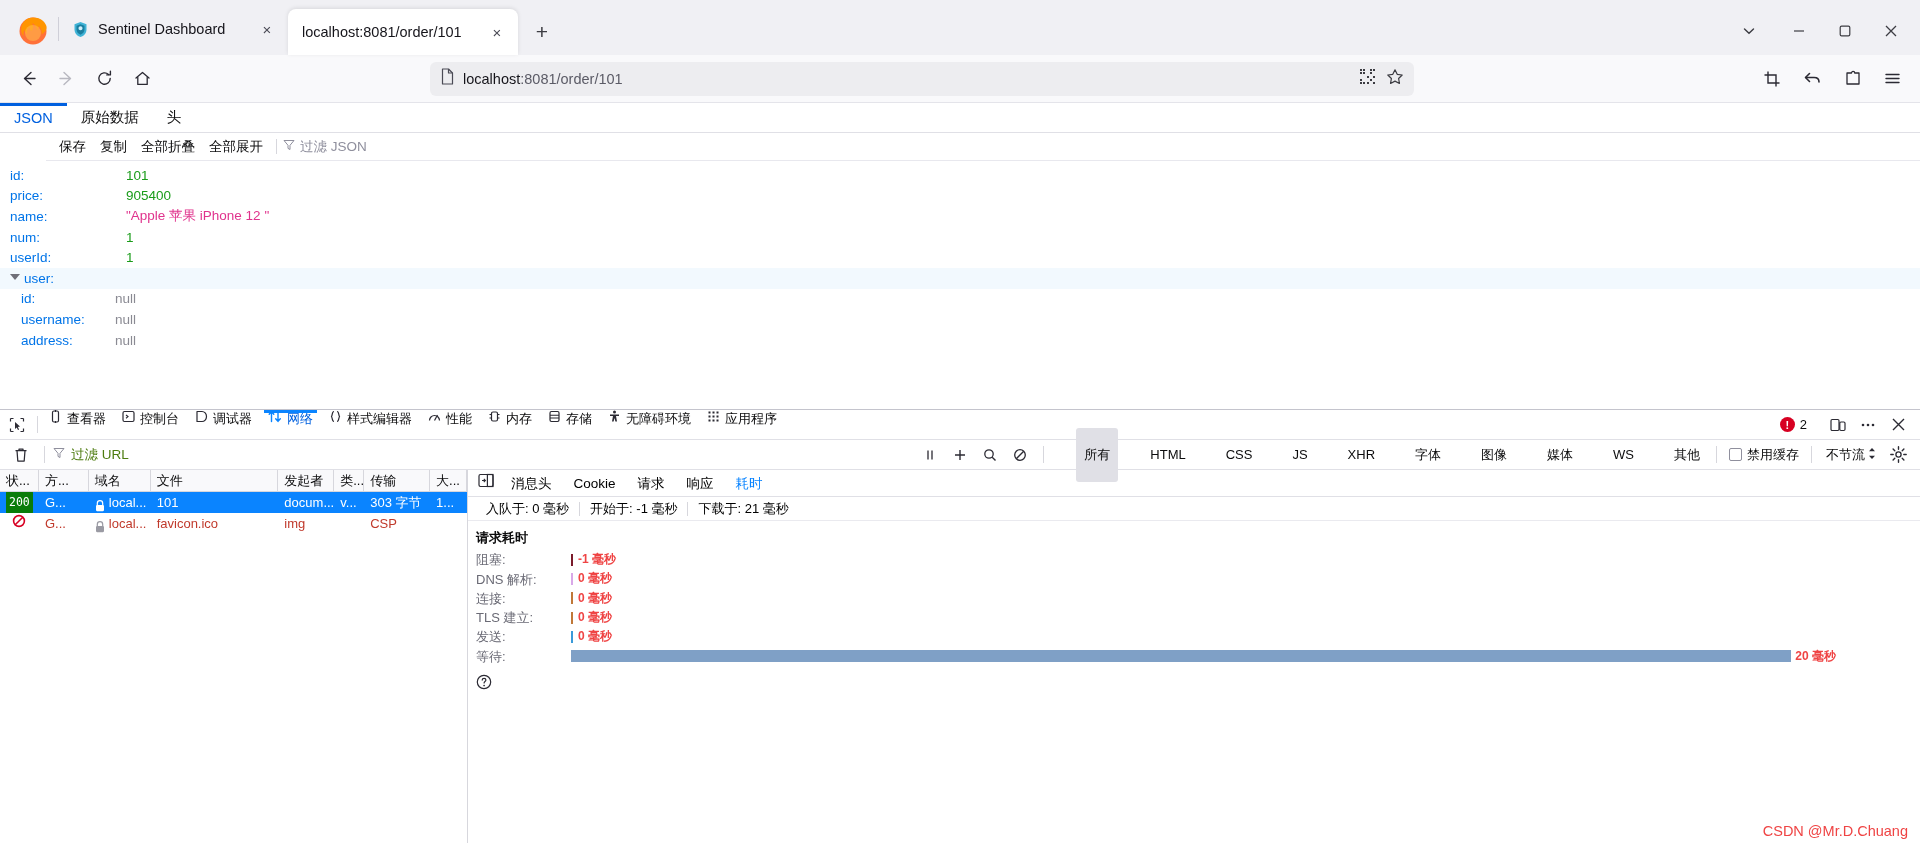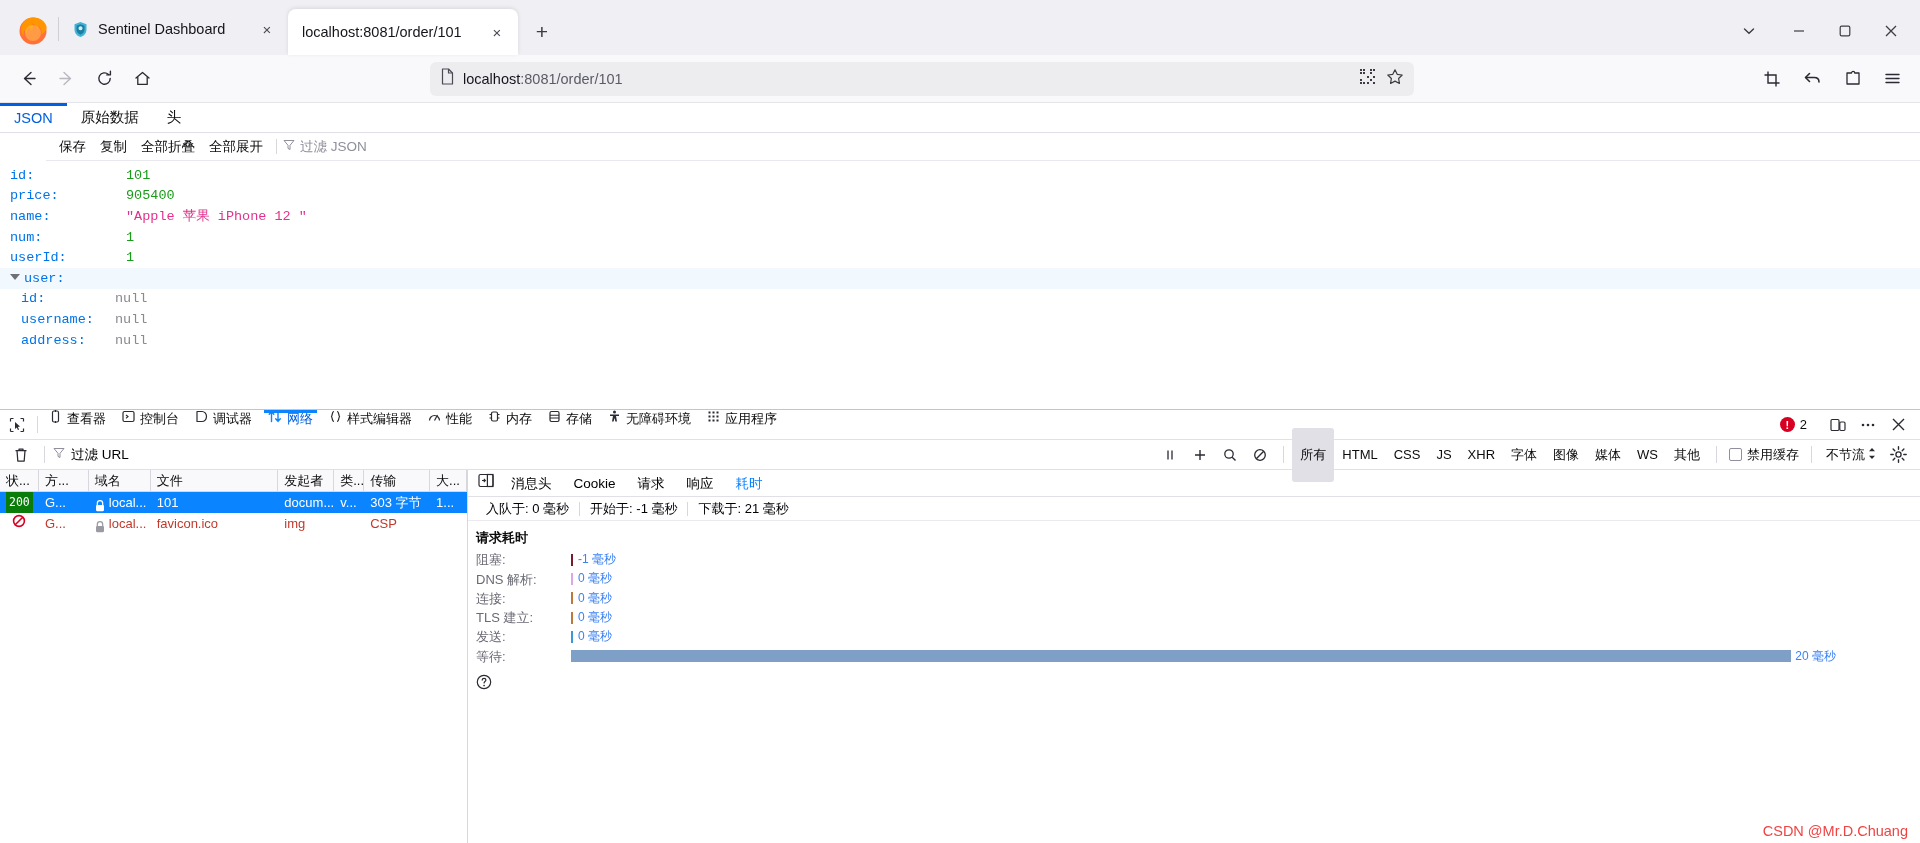--- a/index.html
+++ b/index.html
@@ -85,21 +85,21 @@
   .json-tab.active:after {
     content:""; position:absolute; left:0; right:0; top:0; height:3px; background:#0060df;
   }
   .json-toolbar {
     height: 28px; display: flex; align-items: center; gap: 0; border-bottom: 1px solid #e8e8ee;
     background: #fff; font-size: 13.5px; color: #0c0c0d; padding-left: 6px; margin-left: 46px;
   }
   .json-toolbar .tb { padding: 0 7px; }
   .json-toolbar .sep { width: 1px; height: 15px; background: #d7d7dd; margin: 0 6px; }
   .json-filter { display: flex; align-items: center; gap: 5px; color: #8f8f9d; }
-  .json-body { flex: 1 1 auto; padding-top: 4px; font-family: Liberation Mono, monospace; font-size: 13.5px; overflow: hidden; }
+  .json-body { flex: 1 1 auto; padding-top: 4px; font-family: Liberation Sans, sans-serif; font-size: 13.5px; overflow: hidden; }
   .jrow { height: 20.6px; display: flex; align-items: center; padding-left: 10px; }
   .jrow.obj { background: #f2f9fe; }
   .jkey { color: #0074e8; width: 116px; display: inline-block; flex: 0 0 auto; }
   .jkey.n1 { padding-left: 11px; width: 105px; }
   .jval.num { color: #1a9c1a; }
   .jval.str { color: #e0338d; }
   .jval.null { color: #8a8a93; }
   .twisty {
     width: 10px; height: 10px; margin-right: 4px; flex: 0 0 auto;
     border-left: 5px solid transparent; border-right: 5px solid transparent;
@@ -123,24 +123,24 @@
   .err-badge { display:flex; align-items:center; gap:5px; font-size:13px; color:#0c0c0d; padding-right:6px;}
   .err-dot { width:15px; height:15px; border-radius:50%; background:#d70022; color:#fff; font-size:11px; font-weight:bold; display:flex; align-items:center; justify-content:center; }
   .dt-icobtn { width:28px; height:26px; display:flex;align-items:center;justify-content:center;color:#2b2a33;}
 
   .net-toolbar {
     height: 30px; display: flex; align-items: center; background:#fff;
     border-bottom: 1px solid #e0e0e6; font-size:13px; color:#0c0c0d; padding: 0 6px;
   }
   .trash { width:30px; display:flex;align-items:center;justify-content:center; }
   .vline { width:1px; height:17px; background:#d7d7dd; margin: 0 8px; }
-  .filter-url { display:flex; align-items:center; gap:6px; color:#000000; font-size:13.5px;}
+  .filter-url { display:flex; align-items:center; gap:6px; color:#4d7c0f; font-size:13.5px;}
   .net-right { margin-left:auto; display:flex; align-items:center; gap:0; }
   .ntbtn { width:30px;height:24px;display:flex;align-items:center;justify-content:center;color:#2b2a33;}
-  .ftype { padding: 18px 8px; border-radius: 3px; font-size:13px; color:#0c0c0d; }
+  .ftype { padding: 18px 8px; border-radius: 3px; font-size:13px; color:#0c0c0d;margin-left:24px; }
   .ftype.sel { background:#e0e0e6; }
   .chk-wrap { display:flex; align-items:center; gap:5px; font-size:13px; padding: 0 4px;}
   .chk { width:13px;height:13px;border:1.3px solid #8f8f9d;border-radius:2px;background:#fff;}
   .throttle { display:flex;align-items:center;gap:3px;font-size:13px;padding:0 6px;}
 
   
   .net-main { flex:1 1 auto; display:flex; overflow:hidden; }
   .net-list { width: 468px; flex: 0 0 auto; border-right:1px solid #d7d7dd; font-size:13px; }
   .net-head { height:22px; display:flex; align-items:center; background:#f9f9fb; border-bottom:1px solid #d7d7dd; color:#0c0c0d;}
   .nh { padding: 0 6px; border-right:1px solid #d7d7dd; height:22px; line-height:22px; overflow:hidden; white-space:nowrap;}
@@ -156,21 +156,21 @@
   .nd-tab { padding: 0 11px; height:27px; line-height:27px; position:relative;}
   .nd-tab.active { color:#0a84ff; }
   .nd-sum { height:24px; display:flex; align-items:center; font-size:13px; border-bottom:1px solid #eaeaef; padding-left:8px; gap:0;}
   .nd-sum span { padding: 0 10px; }
   .nd-sum .sp { width:1px;height:14px;background:#d7d7dd;padding:0;}
   .nd-title { font-size:13px; font-weight:bold; color:#0c0c0d; padding: 8px 0 3px 8px; }
   .trow { height:19.3px; display:flex; align-items:flex-end; font-size:13px; }
   .tlabel { width:103px; color:#6a6a75; padding-left:8px; flex:0 0 auto;}
   .tbarzone { position:relative; flex:1 1 auto; height:19.3px; display:flex; align-items:center;}
   .tbar { height:12px; position:absolute; }
-  .tval { font-size:12px; font-weight:normal; color:#3b82f6; position:absolute; white-space:nowrap;}
+  .tval { font-size:12px; font-weight:bold; color:#ef4444; position:absolute; white-space:nowrap;}
   .help-ico { margin: 8px 0 0 8px; }
   .watermark { position:absolute; right:12px; bottom:4px; font-size:14.5px; color:#ef4444; }
 </style>
 </head>
 <body>
 
 <div class="browser">
 
   <div class="tabstrip">
     <div class="ff-logo">

